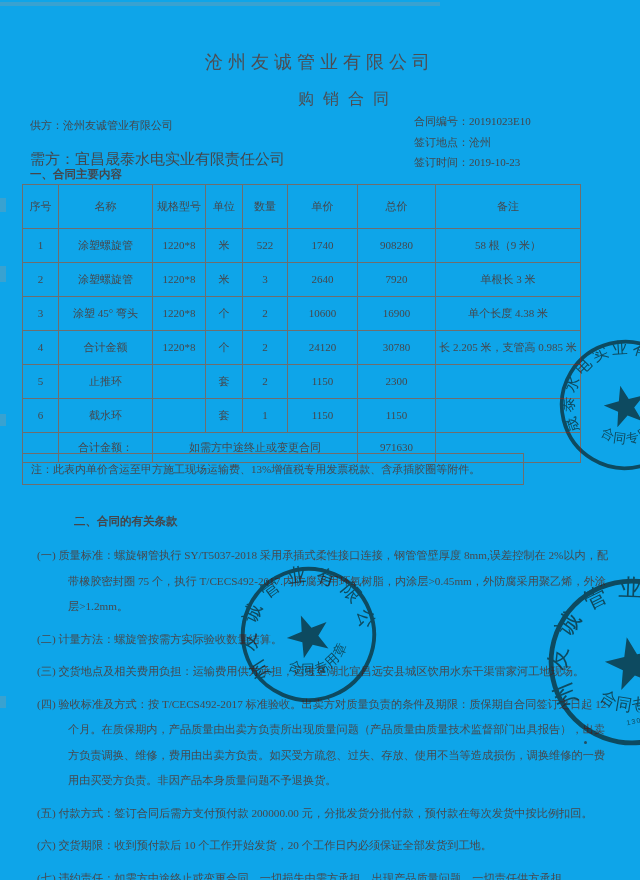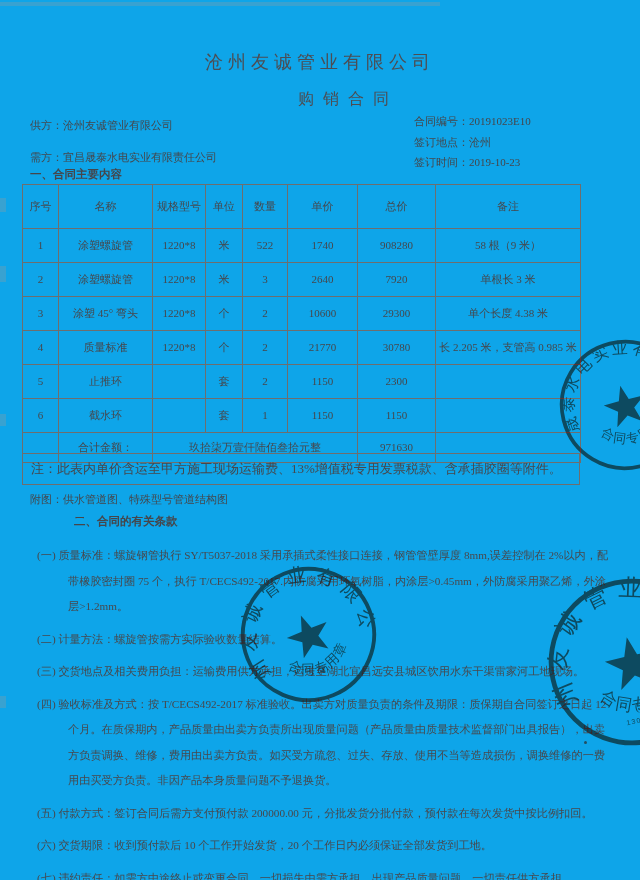--- a/index.html
+++ b/index.html
@@ -15,44 +15,44 @@
 
   .company-title {
     position:absolute; top:50px; left:0; width:100%;
     text-align:center; font-size:18px; letter-spacing:5px; color:#4c4d53;
   }
   .doc-title {
     position:absolute; top:89px; left:0; width:100%;
     text-align:center; font-size:16px; letter-spacing:9px; color:#4c4d53;margin-left:28px;
   }
   .supplier-line { position:absolute; left:30px; top:118px; font-size:11px; }
-  .buyer-line    { position:absolute; left:30px; top:150px; font-size:11px; }
+  .buyer-line    { position:absolute; left:30px; top:150px; font-size:15px; }
   .meta-block    { position:absolute; left:414px; top:111px; font-size:11px; line-height:20.5px; }
   .sec-heading   { position:absolute; left:30px; font-size:11.5px; font-weight:bold; }
   .sec1 { top:167px; }
   .sec2 { top:514px;margin-left:44px; }
 
   table.items {
     position:absolute; left:22px; top:184px; width:558px;
     border-collapse:collapse; table-layout:fixed;
     font-size:11px; color:#46474c;
   }
   table.items th, table.items td {
     border:1px solid #6e6e6e; text-align:center; vertical-align:middle;
     padding:1px 3px; font-weight:normal; line-height:1.45; overflow:hidden;
   }
   tr.hdr  { height:44px;padding-left:15px; }
   tr.item { height:34px; }
   tr.total{ height:30px; }
 
   .note-box {
-    position:absolute; left:22px; top:453px; width:558px; height:32px;
+    position:absolute; left:22px; top:453px; width:502px; height:32px;
     border:1px solid #6e6e6e; box-sizing:border-box;
     display:flex; align-items:center; padding:0 8px;
-    font-size:13px; color:#46474c;
+    font-size:11px; color:#46474c;
   }
   .attachment-line { position:absolute; left:30px; top:492px; font-size:11px; }
 
   .terms { position:absolute; left:30px; top:536px; width:592px; font-size:11.2px; color:#47484d; }
   .terms p { margin:7px; line-height:25.5px; padding-left:31px; text-indent:-31px; }
 
   
   .seal { position:absolute; mix-blend-mode:multiply; opacity:.8; }
   .seal-ring  { fill:none; stroke:#dc4f43; stroke-width:5.5px; }
   .ring-text  { fill:#dc4f43; font-size:27px; letter-spacing:11px; text-anchor:middle; font-family:"Liberation Serif",serif; }
@@ -133,30 +133,30 @@
       <td>7920</td>
       <td>单根长 3 米</td>
     </tr>
     <tr class="item">
       <td>3</td>
       <td>涂塑 45° 弯头</td>
       <td>1220*8</td>
       <td>个</td>
       <td>2</td>
       <td>10600</td>
-      <td>29300</td>
+      <td>16900</td>
       <td>单个长度 4.38 米</td>
     </tr>
     <tr class="item">
       <td>4</td>
-      <td>质量标准</td>
+      <td>合计金额</td>
       <td>1220*8</td>
       <td>个</td>
       <td>2</td>
-      <td>21770</td>
+      <td>24120</td>
       <td>30780</td>
       <td>长 2.205 米，支管高 0.985 米</td>
     </tr>
     <tr class="item">
       <td>5</td>
       <td>止推环</td>
       <td></td>
       <td>套</td>
       <td>2</td>
       <td>1150</td>
@@ -169,30 +169,29 @@
       <td></td>
       <td>套</td>
       <td>1</td>
       <td>1150</td>
       <td>1150</td>
       <td></td>
     </tr>
     <tr class="total">
       <td></td>
       <td>合计金额：</td>
-      <td colspan="4">玖拾柒万壹仟陆佰叁拾元整</td>
+      <td colspan="4">如需方中途终止或变更合同</td>
       <td>971630</td>
       <td></td>
     </tr>
   </tbody>
     </table>
 
   <div class="note-box">注：此表内单价含运至甲方施工现场运输费、13%增值税专用发票税款、含承插胶圈等附件。</div>
 
-  <div class="attachment-line">附图：供水管道图、特殊型号管道结构图</div>
 
   <div class="sec-heading sec2">二、合同的有关条款</div>
 
   <div class="terms">
     <p>(一) 质量标准：螺旋钢管执行 SY/T5037-2018 采用承插式柔性接口连接，钢管管壁厚度 8mm,误差控制在 2%以内，配带橡胶密封圈 75 个，执行 T/CECS492-2017.内防腐采用环氧树脂，内涂层&gt;0.45mm，外防腐采用聚乙烯，外涂层&gt;1.2mm。</p>
     <p>(二) 计量方法：螺旋管按需方实际验收数量结算。</p>
     <p>(三) 交货地点及相关费用负担：运输费用供方承担，运送至湖北宜昌远安县城区饮用水东干渠雷家河工地现场。</p>
     <p>(四) 验收标准及方式：按 T/CECS492-2017 标准验收。出卖方对质量负责的条件及期限：质保期自合同签订之日起 12 个月。在质保期内，产品质量由出卖方负责所出现质量问题（产品质量由质量技术监督部门出具报告），出卖方负责调换、维修，费用由出卖方负责。如买受方疏忽、过失、存放、使用不当等造成损伤，调换维修的一费用由买受方负责。非因产品本身质量问题不予退换货。</p>
     <p>(五) 付款方式：签订合同后需方支付预付款 200000.00 元，分批发货分批付款，预付款在每次发货中按比例扣回。</p>
     <p>(六) 交货期限：收到预付款后 10 个工作开始发货，20 个工作日内必须保证全部发货到工地。</p>

